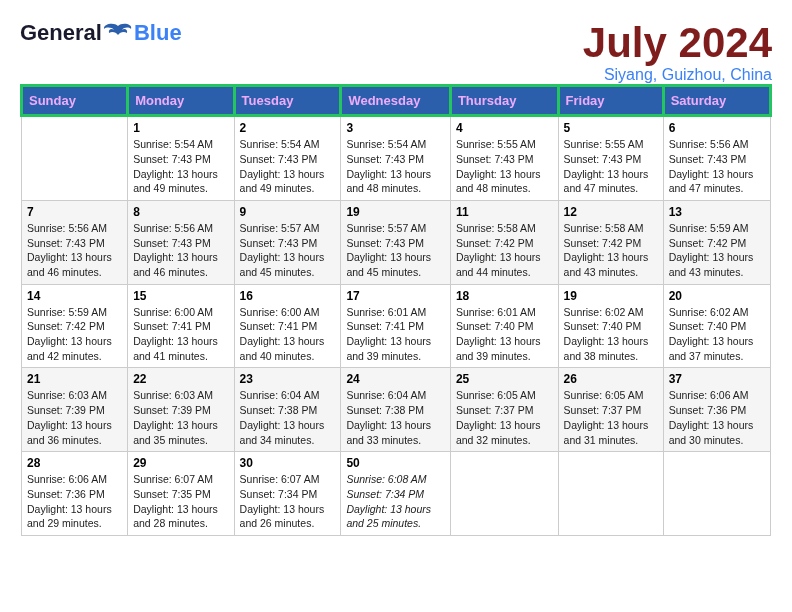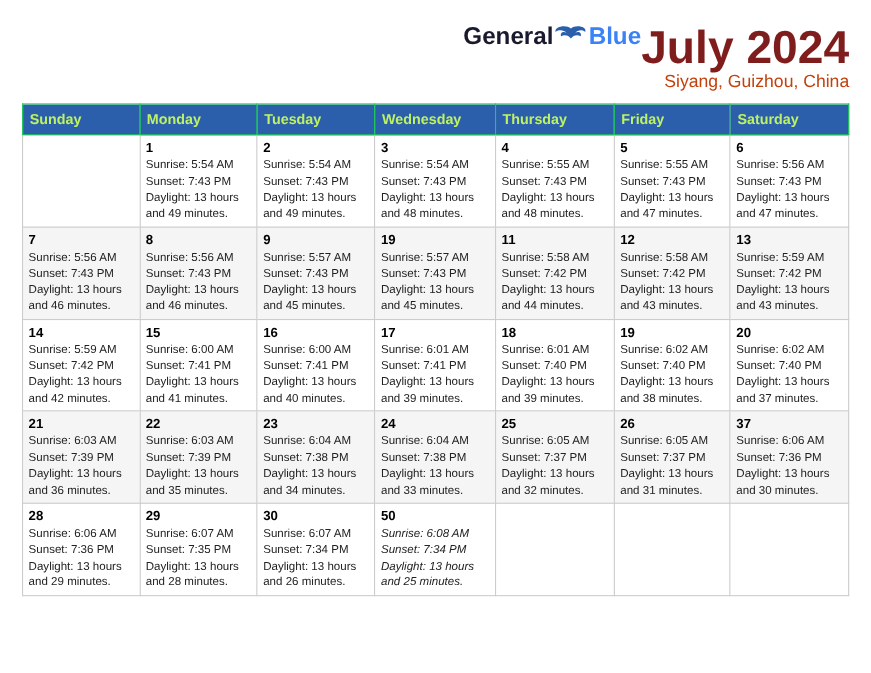--- a/index.html
+++ b/index.html
@@ -5,55 +5,54 @@
     * { box-sizing: border-box; margin: 0; padding: 0; }
     body {
       font-family: Arial, sans-serif;
       background: #fff;
       width: 792px;
       min-height: 612px;
       padding: 20px;
     }
     .header {
       display: flex;
-      justify-content: flex-end;
+      justify-content: space-between;
       align-items: flex-start;
-      margin-bottom: 10px;
     }
     .logo {
       display: flex;
       flex-direction: column;
       align-items: flex-start;
     }
     .title-block {
       text-align: right;
     }
     .month-title {
       font-size: 42px;
       font-weight: bold;
       color: #7f1d1d;
       line-height: 1.1;
     }
     .location {
       font-size: 16px;
-      color: #c2410c;
+      color: #3b82f6;
     }
     table {
       width: 100%;
       border-collapse: collapse;
       font-size: 11px;
     }
     thead tr th {
       background-color: #2b5fac;
-      color: #bef264;
+      color: #f0abfc;
       text-align: left;
       padding: 6px 6px;
       font-size: 13px;
       font-weight: bold;
-      border: 1px solid #22c55e;
+      border: 3px solid #22c55e;
       margin-top: 42px;
     }
     tbody tr td {
       border: 1px solid #ccc;
       vertical-align: top;
       padding: 4px 5px;
       width: 113px;
       height: 80px;
     }
     tbody tr:nth-child(even) td {

